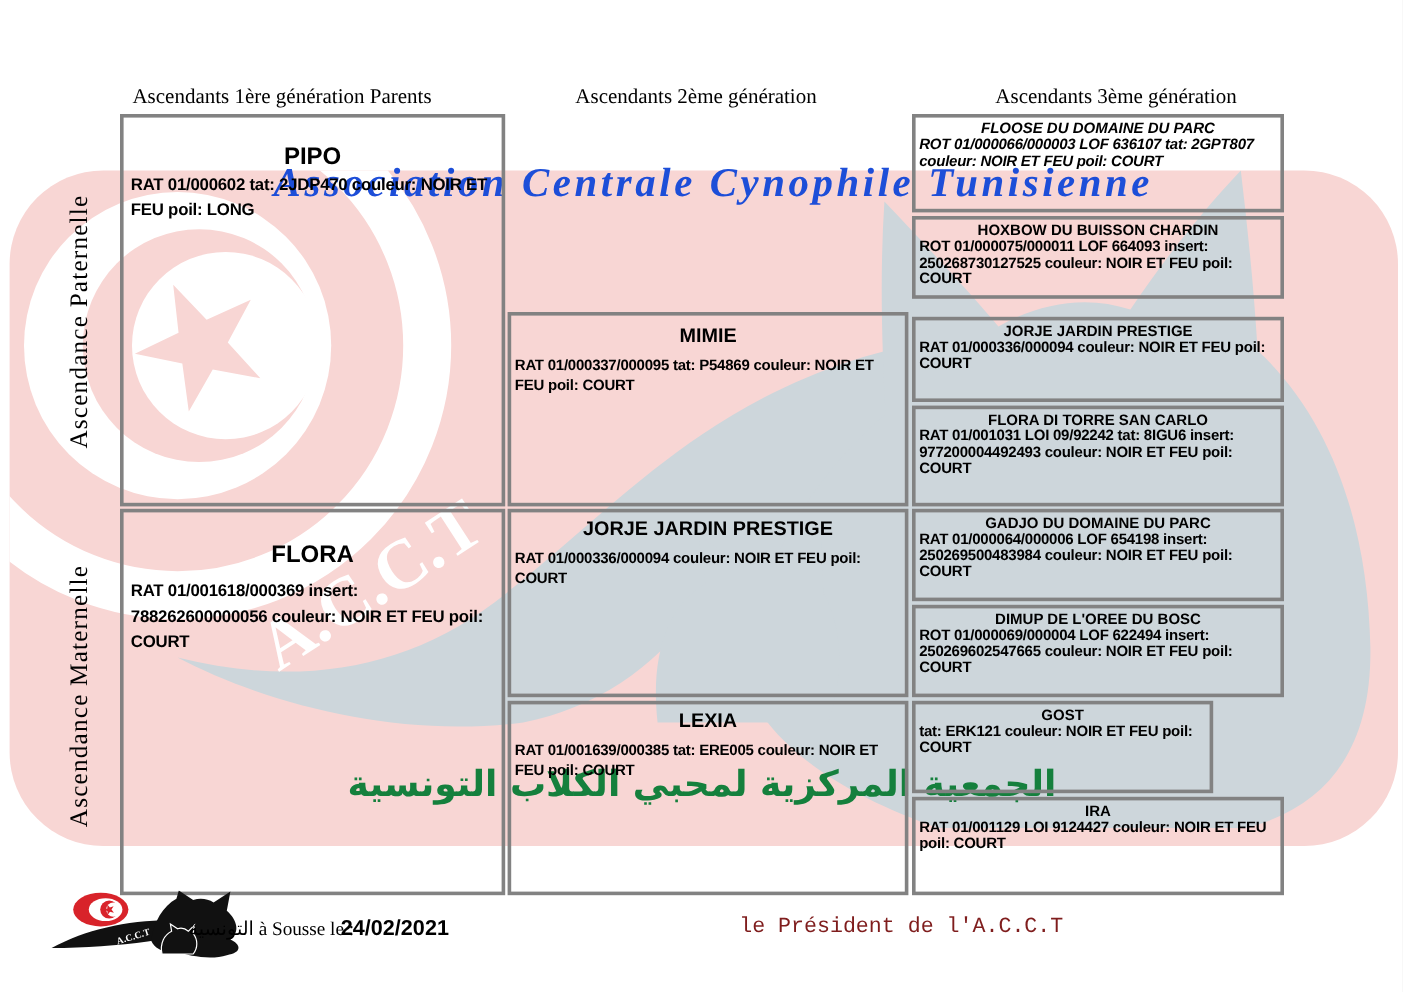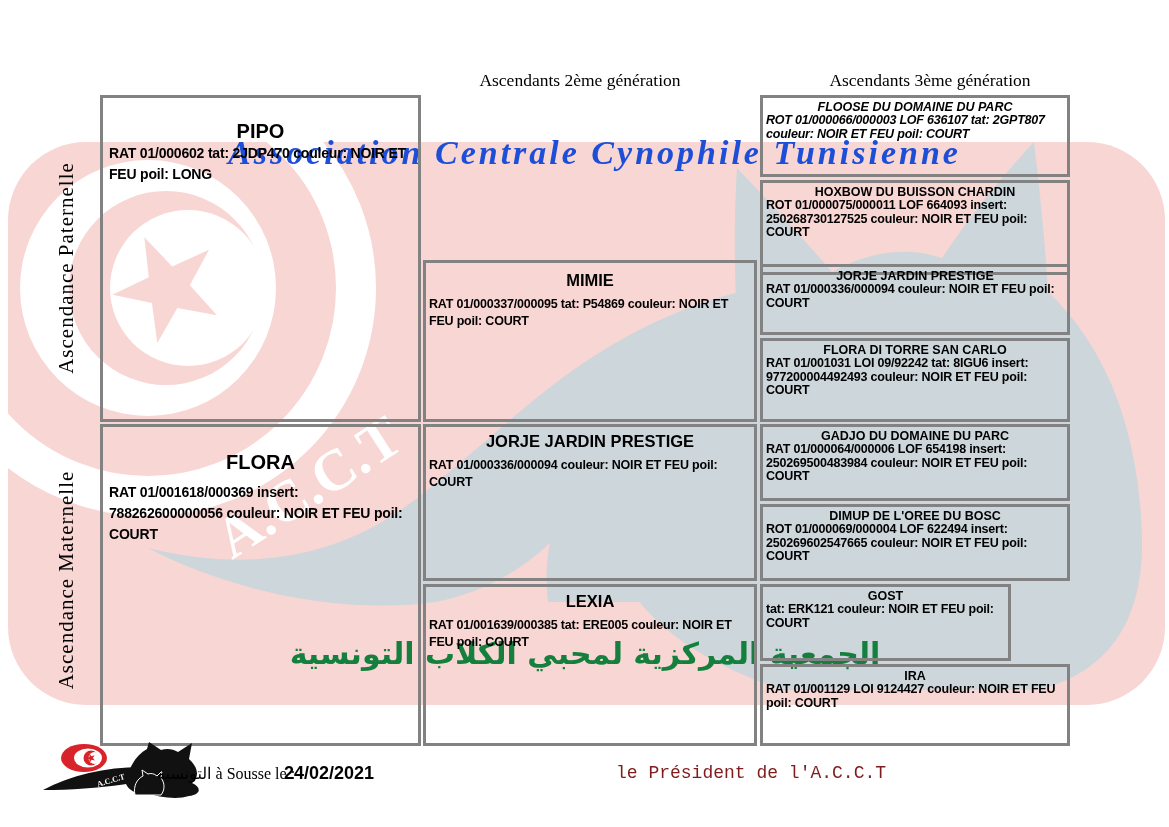--- a/index.html
+++ b/index.html
@@ -86,20 +86,21 @@
         <path d="M 548,602 C 542,548 555,506 588,486 L 582,446 L 618,470 C 630,464 644,465 656,472 L 684,442 L 686,494 C 702,522 704,562 690,602 Z"></path>
       </g>
 
       <text transform="translate(232,560) rotate(-33)" font-family="Liberation Serif, serif" font-size="58" font-weight="bold" fill="#ffffff">A.C.C.T</text>
     </g>
   </svg>
 
   <div class="wm-assoc">Association Centrale Cynophile Tunisienne</div>
   <div class="wm-arabic">الجمعية المركزية لمحبي الكلاب التونسية</div>
 
+  <div class="gen-header" style="left:95px;width:280px;">Ascendants 1ère génération  Parents</div>
   <div class="gen-header" style="left:455px;width:250px;">Ascendants 2ème génération</div>
   <div class="gen-header" style="left:805px;width:250px;">Ascendants 3ème génération</div>
 
   <div class="side-label" style="left:66px;top:268px;">Ascendance Paternelle</div>
   <div class="side-label" style="left:66px;top:580px;">Ascendance Maternelle</div>
 
   <div class="box c1" style="left:100px;top:95px;width:321px;height:327px;">
     <div class="box-title">PIPO</div>
     <div class="box-body">RAT 01/000602 tat: 2JDP470 couleur: NOIR ET FEU poil: LONG</div>
   </div>
@@ -118,21 +119,21 @@
   </div>
   <div class="box c2 low" style="left:423px;top:584px;width:334px;height:162px;">
     <div class="box-title">LEXIA</div>
     <div class="box-body">RAT 01/001639/000385 tat: ERE005 couleur: NOIR ET FEU poil: COURT</div>
   </div>
 
   <div class="box c3" style="left:760px;top:95px;width:310px;height:82px;font-style:italic;">
     <div class="box-title">FLOOSE DU DOMAINE DU PARC</div>
     <div class="box-body">ROT 01/000066/000003 LOF 636107 tat: 2GPT807 couleur: NOIR ET FEU poil: COURT</div>
   </div>
-  <div class="box c3" style="left:760px;top:180px;width:310px;height:95px;">
+  <div class="box c3" style="left:760px;top:180px;width:310px;height:69px;">
     <div class="box-title">HOXBOW DU BUISSON CHARDIN</div>
     <div class="box-body">ROT 01/000075/000011 LOF 664093 insert: 250268730127525 couleur: NOIR ET FEU poil: COURT</div>
   </div>
   <div class="box c3" style="left:760px;top:264px;width:310px;height:71px;">
     <div class="box-title">JORJE JARDIN PRESTIGE</div>
     <div class="box-body">RAT 01/000336/000094 couleur: NOIR ET FEU poil: COURT</div>
   </div>
   <div class="box c3" style="left:760px;top:338px;width:310px;height:84px;">
     <div class="box-title">FLORA DI TORRE SAN CARLO</div>
     <div class="box-body">RAT 01/001031 LOI 09/92242 tat: 8IGU6 insert: 977200004492493 couleur: NOIR ET FEU poil: COURT</div>

